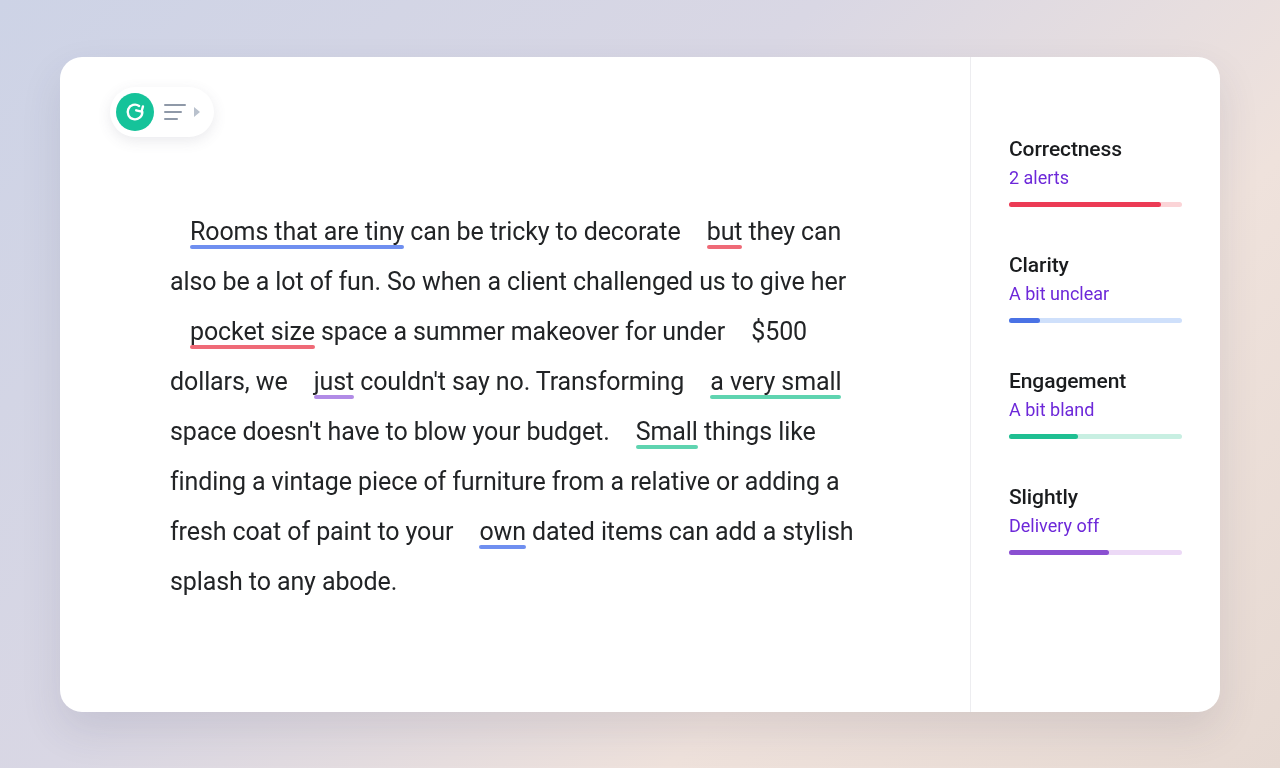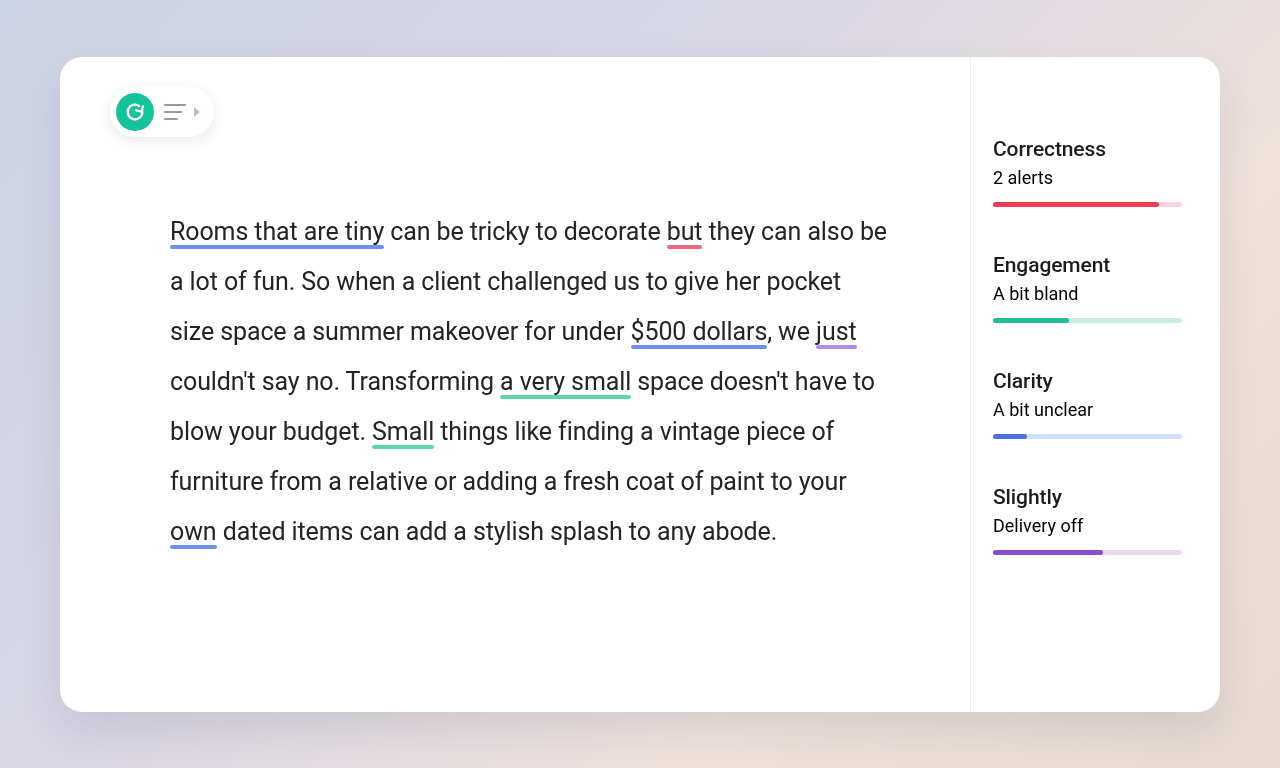--- a/index.html
+++ b/index.html
@@ -21,21 +21,21 @@
     display: flex;
   }
   .main-pane {
     flex: 1;
     padding: 30px 50px 40px 50px;
     position: relative;
   }
   .sidebar {
     width: 250px;
     border-left: 1px solid #ededf0;
-    padding: 80px 38px 40px 22px;
+    padding: 80px 38px 40px 38px;
   }
   
   .pill {
     display: inline-flex;
     align-items: center;
     background: #ffffff;
     border-radius: 999px;
     box-shadow: 0 4px 14px rgba(80,80,110,0.12);
     padding: 6px 14px 6px 6px;
     height: 50px;
@@ -59,35 +59,35 @@
   
   .doc {
     margin-top: 70px;
     font-size: 25px;
     line-height: 50px;
     color: #222426;
     letter-spacing: -0.1px;
     max-width: 720px;
     margin-left: 60px;
   }
-  .u { position: relative; display:inline; }
+  .u { position: relative; display:inline;margin-left:20px; }
   .u::after {
     content:"";
     position:absolute;
     left:0; right:0;
     bottom:-3px;
     height:4px;
     border-radius:3px;
     background: var(--uc);
   }
 
   
   .metric { margin-bottom: 46px; }
   .metric-title { font-size: 21px; font-weight: 500; color:#1a1c1e; margin-bottom:6px; letter-spacing:-0.1px;}
-  .metric-sub { font-size: 18px; color:#000000; margin-bottom:14px; }
+  .metric-sub { font-size: 18px; color:#6d28d9; margin-bottom:14px; }
   .bar { position:relative; width:100%; height:5px; border-radius:3px; overflow:visible; }
   .bar-track { position:absolute; inset:0; border-radius:3px; }
   .bar-fill { position:absolute; left:0; top:0; bottom:0; border-radius:3px; }
 </style>
 </head>
 <body>
 
 <div class="card">
   <div class="main-pane">
 
@@ -113,33 +113,33 @@
     <div id="metrics">
         <div class="metric">
           <div class="metric-title">Correctness</div>
           <div class="metric-sub">2 alerts</div>
           <div class="bar">
             <div class="bar-track" style="background: rgb(251, 212, 215);"></div>
             <div class="bar-fill" style="background: rgb(236, 59, 85); width: 88%;"></div>
           </div>
         </div>
         <div class="metric">
+          <div class="metric-title">Clarity</div>
+          <div class="metric-sub">A bit unclear</div>
+          <div class="bar">
+            <div class="bar-track" style="background: rgb(207, 224, 251);"></div>
+            <div class="bar-fill" style="background: rgb(74, 114, 229); width: 18%;"></div>
+          </div>
+        </div>
+        <div class="metric">
           <div class="metric-title">Engagement</div>
           <div class="metric-sub">A bit bland</div>
           <div class="bar">
             <div class="bar-track" style="background: rgb(200, 239, 226);"></div>
             <div class="bar-fill" style="background: rgb(31, 191, 146); width: 40%;"></div>
-          </div>
-        </div>
-        <div class="metric">
-          <div class="metric-title">Clarity</div>
-          <div class="metric-sub">A bit unclear</div>
-          <div class="bar">
-            <div class="bar-track" style="background: rgb(207, 224, 251);"></div>
-            <div class="bar-fill" style="background: rgb(74, 114, 229); width: 18%;"></div>
           </div>
         </div>
         <div class="metric">
           <div class="metric-title">Slightly</div>
           <div class="metric-sub">Delivery off</div>
           <div class="bar">
             <div class="bar-track" style="background: rgb(236, 217, 246);"></div>
             <div class="bar-fill" style="background: rgb(138, 79, 209); width: 58%;"></div>
           </div>
         </div>

